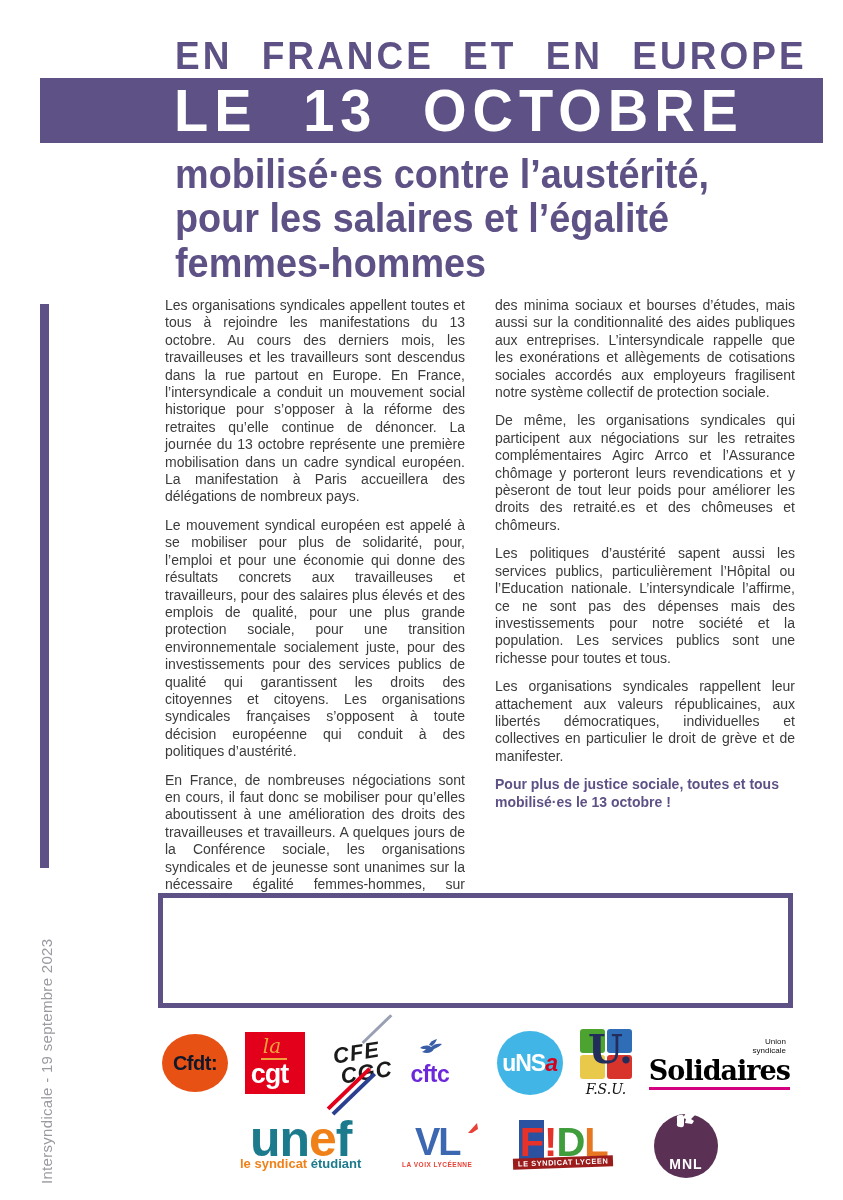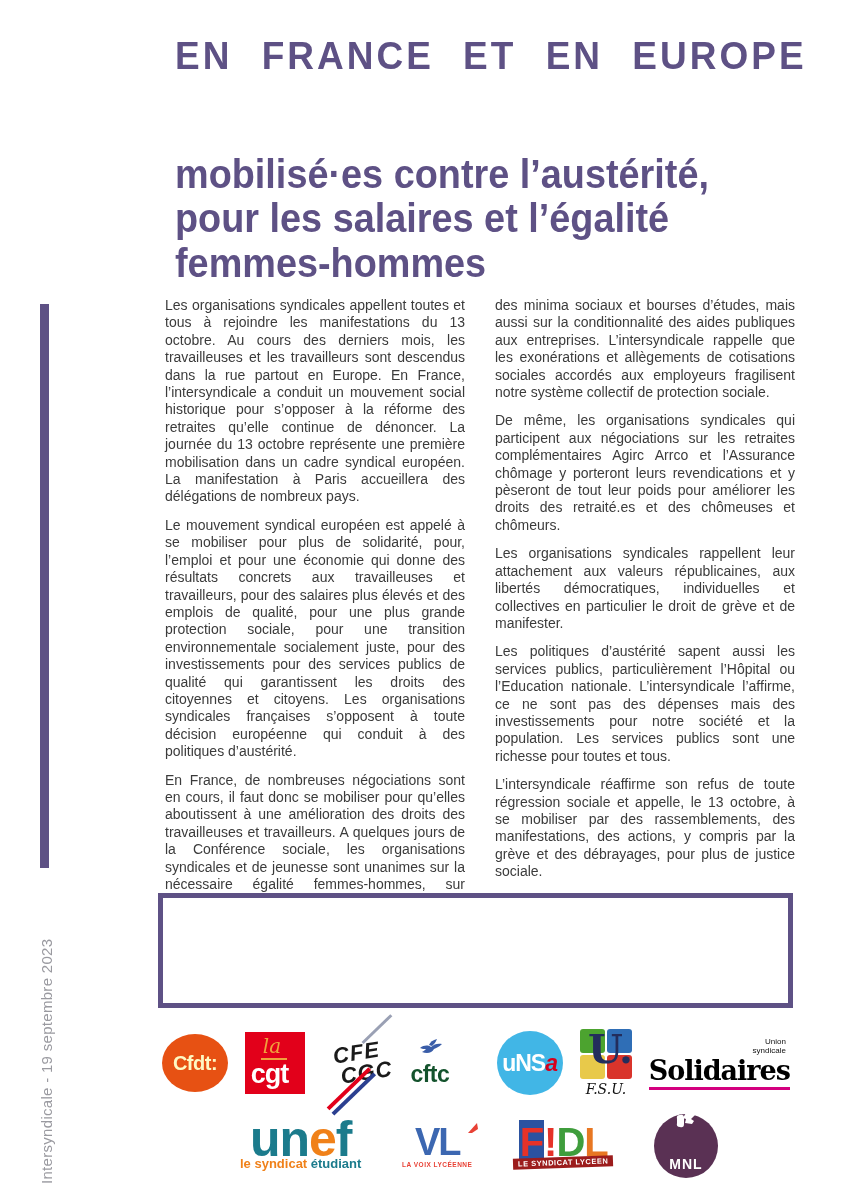--- a/index.html
+++ b/index.html
@@ -33,39 +33,39 @@
 
   
   .logo-row1{position:absolute;left:162px;top:1020px;width:628px;height:86px;
              display:flex;align-items:center;justify-content:space-between;}
   .logo-row2{position:absolute;left:240px;top:1104px;width:478px;height:84px;
              display:flex;align-items:center;justify-content:space-between;}
   .logo{display:flex;flex-direction:column;align-items:center;justify-content:center;}
 
   
   .cfdt{width:66px;height:58px;border-radius:50%;background:#e75113;display:flex;align-items:center;justify-content:center;}
-  .cfdt span{color:#fef9c3;font-weight:bold;font-size:20px;letter-spacing:-.5px;}
+  .cfdt span{color:#0f172a;font-weight:bold;font-size:20px;letter-spacing:-.5px;}
   
   .cgt{width:60px;height:62px;background:#e2001a;position:relative;}
   .cgt .la{position:absolute;top:2px;left:16px;color:#f0a13c;font-family:"DejaVu Serif",serif;
            font-style:italic;font-size:20px;border-bottom:2px solid #f0a13c;padding:0 6px 0 2px;}
   .cgt .t{position:absolute;bottom:4px;left:6px;color:#fff;font-weight:bold;font-size:27px;letter-spacing:-1px;}
   
   .fo span{color:#e2231a;font-weight:bold;font-style:italic;font-size:54px;letter-spacing:-3px;
            transform:scale(1.05,1);display:block;}
   
   .cfecgc{position:relative;transform:rotate(-9deg);width:72px;height:56px;}
   .cfecgc .l1,.cfecgc .l2{font-weight:bold;font-style:italic;font-size:22px;color:#1a1a1a;line-height:21px;
            letter-spacing:1px;display:block;}
   .cfecgc .l2{margin-left:14px;}
   .cfecgc .s-top{position:absolute;top:-4px;right:-8px;width:40px;height:3px;background:#9aa0b4;transform:rotate(-35deg);}
   .cfecgc .s-red{position:absolute;bottom:2px;left:-6px;width:58px;height:4px;background:#e2001a;transform:rotate(-35deg);}
   .cfecgc .s-blue{position:absolute;bottom:-4px;left:-2px;width:58px;height:4px;background:#2b3f90;transform:rotate(-35deg);}
   
-  .cftc span{color:#14532d;font-weight:bold;font-size:23px;letter-spacing:-.5px;margin-top:-2px;}
+  .cftc span{color:#6d28d9;font-weight:bold;font-size:23px;letter-spacing:-.5px;margin-top:-2px;}
   
   .unsa{width:66px;height:64px;border-radius:50%;background:#41b6e6;display:flex;align-items:center;justify-content:center;margin-left:31px;}
   .unsa .w{color:#fff;font-weight:bold;font-size:23px;letter-spacing:-1px;}
   .unsa .r{color:#d6001c;font-weight:bold;font-style:italic;font-size:23px;}
   
   .fsu .grid{position:relative;width:52px;height:50px;}
   .fsu .q{position:absolute;width:25px;height:24px;border-radius:3px;}
   .fsu .q1{left:0;top:0;background:#4ca32f;}
   .fsu .q2{right:0;top:0;background:#2f6eb6;}
   .fsu .q3{left:0;bottom:0;background:#e8c94a;}
@@ -115,39 +115,41 @@
 </head>
 <body>
 
 <div class="page">
 
   <div class="vbar"></div>
   <div class="credit">Intersyndicale - 19 septembre 2023</div>
 
   <div class="kicker">EN FRANCE ET EN EUROPE</div>
 
+  <div class="banner">
+    <span>LE 13 OCTOBRE</span>
+  </div>
 
   <div class="subtitle">
     <span>mobilisé·es contre l’austérité,</span>
     <span>pour les salaires et l’égalité</span>
     <span>femmes-hommes</span>
   </div>
 
   <div class="columns">
     <div class="col">
       <p>Les organisations syndicales appellent toutes et tous à rejoindre les manifestations du 13 octobre. Au cours des derniers mois, les travailleuses et les travailleurs sont descendus dans la rue partout en Europe. En France, l’intersyndicale a conduit un mouvement social historique pour s’opposer à la réforme des retraites qu’elle continue de dénoncer. La journée du 13 octobre représente une première mobilisation dans un cadre syndical européen. La manifestation à Paris accueillera des délégations de nombreux pays.</p>
       <p>Le mouvement syndical européen est appelé à se mobiliser pour plus de solidarité, pour, l’emploi et pour une économie qui donne des résultats concrets aux travailleuses et travailleurs, pour des salaires plus élevés et des emplois de qualité, pour une plus grande protection sociale, pour une transition environnementale socialement juste, pour des investissements pour des services publics de qualité qui garantissent les droits des citoyennes et citoyens. Les organisations syndicales françaises s’opposent à toute décision européenne qui conduit à des politiques d’austérité.</p>
       <p>En France, de nombreuses négociations sont en cours, il faut donc se mobiliser pour qu’elles aboutissent à une amélioration des droits des travailleuses et travailleurs. A quelques jours de la Conférence sociale, les organisations syndicales et de jeunesse sont unanimes sur la nécessaire égalité femmes-hommes, sur l’augmentation des salaires, du SMIC, des pensions,</p>
     </div>
     <div class="col">
       <p>des minima sociaux et bourses d’études, mais aussi sur la conditionnalité des aides publiques aux entreprises. L’intersyndicale rappelle que les exonérations et allègements de cotisations sociales accordés aux employeurs fragilisent notre système collectif de protection sociale.</p>
       <p>De même, les organisations syndicales qui participent aux négociations sur les retraites complémentaires Agirc Arrco et l’Assurance chômage y porteront leurs revendications et y pèseront de tout leur poids pour améliorer les droits des retraité.es et des chômeuses et chômeurs.</p>
+      <p>Les politiques d’austérité sapent aussi les services publics, particulièrement l’Hôpital ou l’Education nationale. L’intersyndicale l’affirme, ce ne sont pas des dépenses mais des investissements pour notre société et la population. Les services publics sont une richesse pour toutes et tous.</p>
       <p>Les organisations syndicales rappellent leur attachement aux valeurs républicaines, aux libertés démocratiques, individuelles et collectives en particulier le droit de grève et de manifester.</p>
-      <p>Les politiques d’austérité sapent aussi les services publics, particulièrement l’Hôpital ou l’Education nationale. L’intersyndicale l’affirme, ce ne sont pas des dépenses mais des investissements pour notre société et la population. Les services publics sont une richesse pour toutes et tous.</p>
-      <p>L’intersyndicale réaffirme son refus de toute régression sociale et appelle, le 13 octobre, à se mobiliser par des rassemblements, des manifestations, des actions, y compris par la grève et des débrayages, pour plus de justice sociale.</p>
       <p class="closing">Pour plus de justice sociale, toutes et tous mobilisé·es le 13 octobre !</p>
     </div>
   </div>
 
   <div class="sigbox"></div>
 
   <div class="logo-row1">
 
     <div class="logo cfdt">
       <span>Cfdt:</span>

